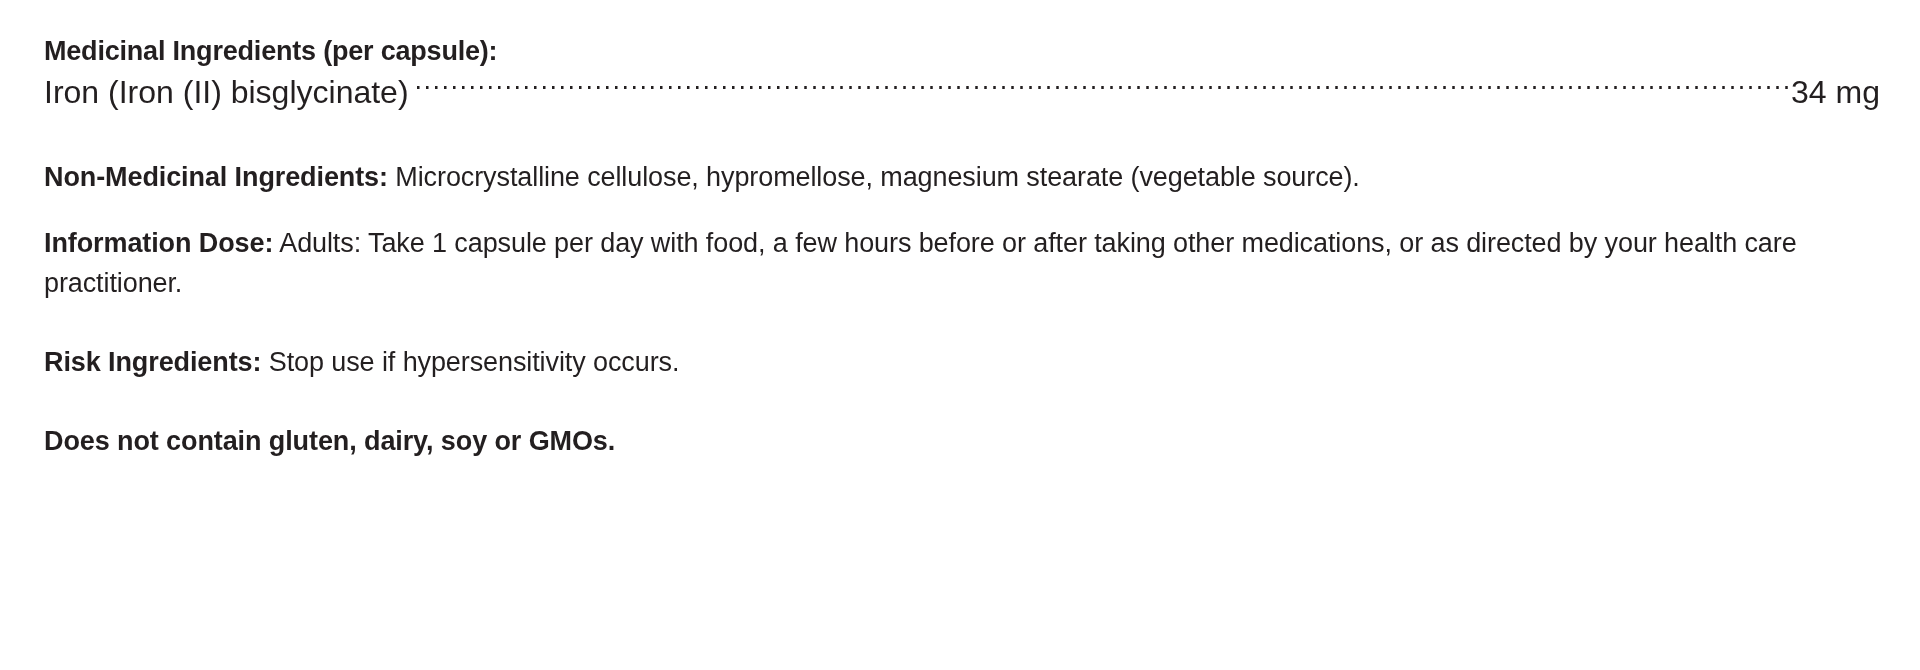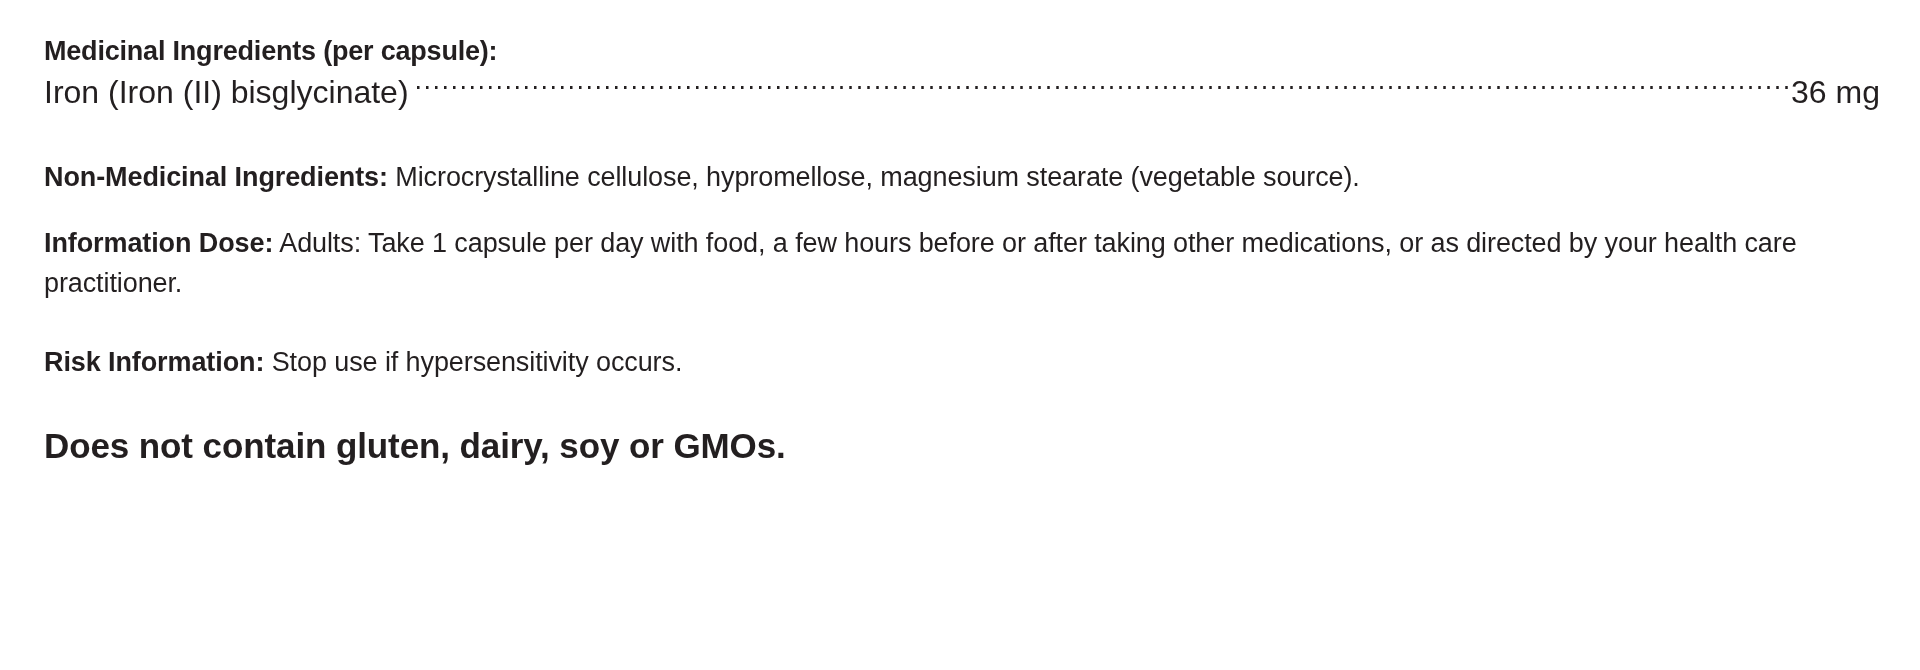--- a/index.html
+++ b/index.html
@@ -68,51 +68,51 @@
     font-size: 27px;
     line-height: 1.45;
     letter-spacing: -0.1px;
     max-width: 1850px;
   }
   .para b {
     font-weight: bold;
   }
   .bold-note {
     font-weight: bold;
-    font-size: 35px;
+    font-size: 27px;
     letter-spacing: -0.1px;
   }
   .sec-medicinal { margin-bottom: 44px; }
   .sec-nonmed { margin-bottom: 20px; }
   .sec-dose { margin-bottom: 40px; }
   .sec-risk { margin-bottom: 44px; }
 </style>
 </head>
 <body>
 
 <div class="label">
 
   <div class="section sec-medicinal">
     <span class="heading">Medicinal Ingredients (per capsule):</span>
     <div class="ing-row">
       <span class="ing-name">Iron (Iron (II) bisglycinate)</span>
       <span class="dots"></span>
-      <span class="ing-amount">36 mg</span>
+      <span class="ing-amount">34 mg</span>
     </div>
   </div>
 
   <div class="section sec-nonmed">
     <p class="para"><b>Non-Medicinal Ingredients:</b><span> Microcrystalline cellulose, hypromellose, magnesium stearate (vegetable source).</span></p>
   </div>
 
   <div class="section sec-dose">
     <p class="para"><b>Information Dose:</b><span> Adults: Take 1 capsule per day with food, a few hours before or after taking other medications, or as directed by your health care practitioner.</span></p>
   </div>
 
   <div class="section sec-risk">
-    <p class="para"><b>Risk Information:</b><span> Stop use if hypersensitivity occurs.</span></p>
+    <p class="para"><b>Risk Ingredients:</b><span> Stop use if hypersensitivity occurs.</span></p>
   </div>
 
   <div class="section tight">
     <span class="bold-note">Does not contain gluten, dairy, soy or GMOs.</span>
   </div>
 
 </div>
 
 </body></html>

